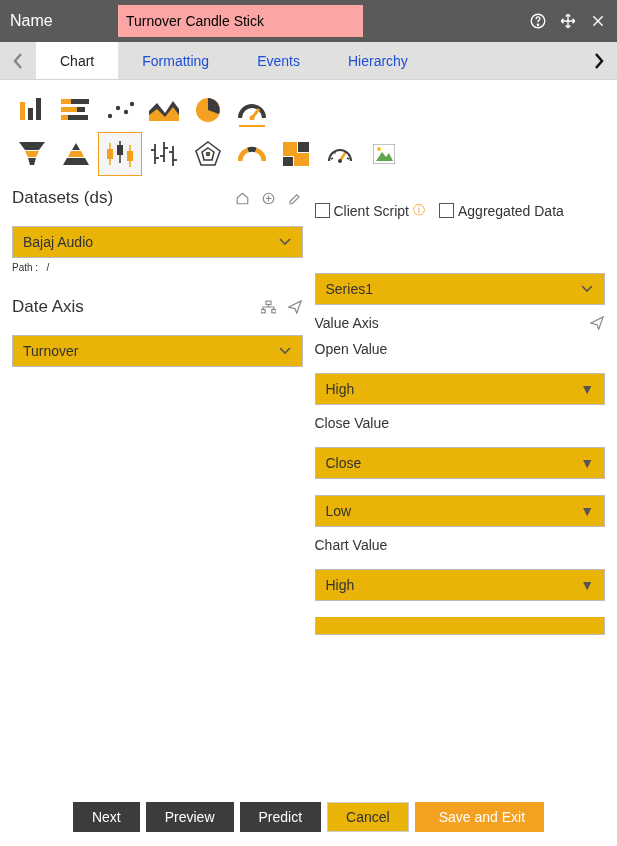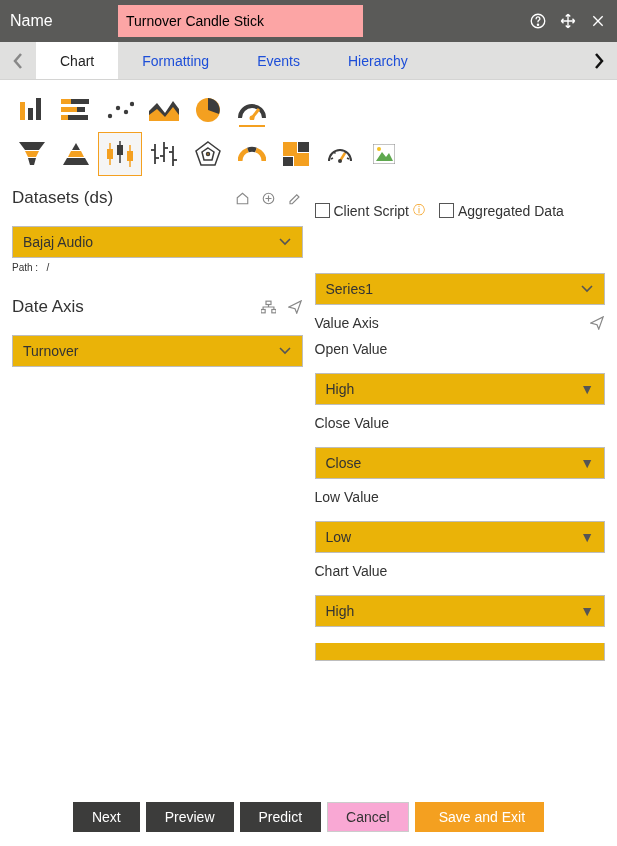--- a/index.html
+++ b/index.html
@@ -221,21 +221,21 @@
     display: inline-flex;
     align-items: center;
     justify-content: center;
   }
   .btn-dark {
     background: #3c3c3b;
     color: #fff;
     border-color: #3c3c3b;
   }
   .btn-light {
-    background: #f9a8d4;
+    background: #eab308;
     color: #333;
   }
   .btn-primary {
     background: #f4a020;
     color: #fff;
     border-color: #f4a020;
     padding-left: 23px;
   }
   svg { display: block; }
 </style>
@@ -537,23 +537,20 @@
       <div class="field-label">
           <span>Close Value</span>
         </div>
       <div class="select-box">
         <span>Close</span>
         <span class="arrow">▼</span>
       </div>
     </div>
 
     <div class="field-group">
-      <div class="field-label">
-          <span>Low Value</span>
-        </div>
       <div class="select-box">
         <span>Low</span>
         <span class="arrow">▼</span>
       </div>
     </div>
 
     <div class="field-group">
       <div class="field-label">
           <span>Chart Value</span>
         </div>

